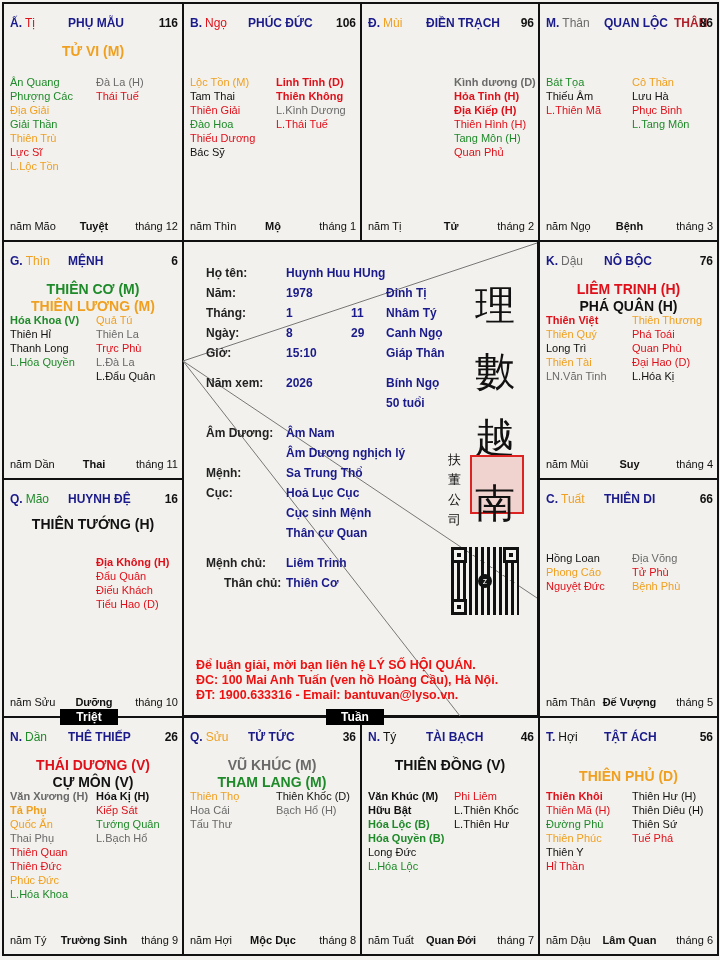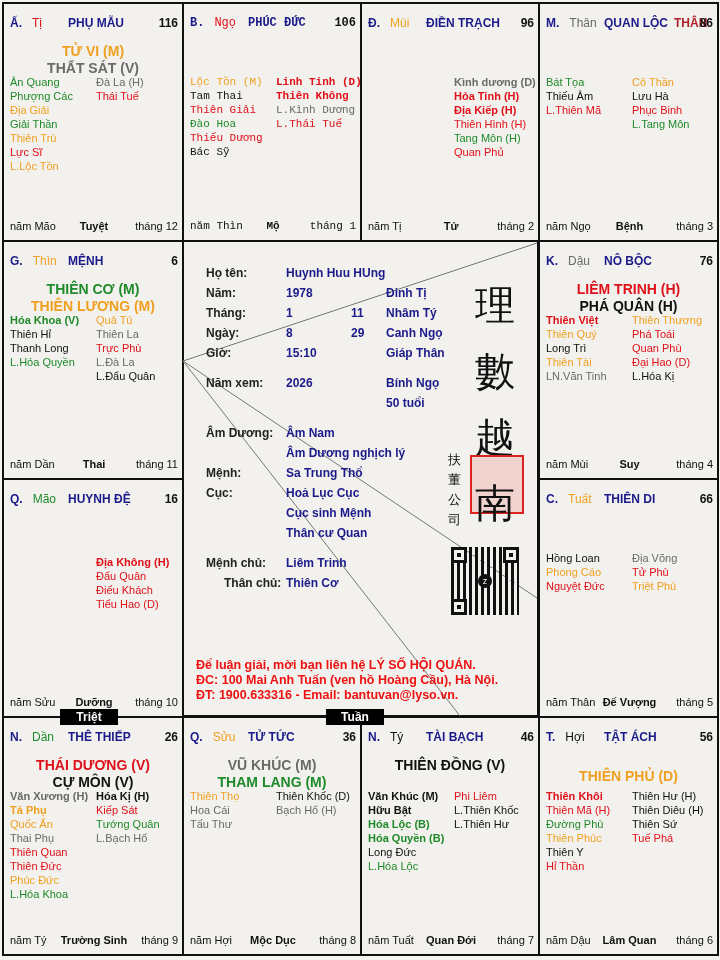--- a/index.html
+++ b/index.html
@@ -1,21 +1,21 @@
 <!DOCTYPE html>
 <html><head>
 <meta charset="utf-8">
 <style>
   html, body { margin:0; padding:0; }
   body { width:720px; height:960px; background:#f3f2ee; font-family:"Liberation Sans", sans-serif; position:relative; overflow:hidden; }
   .grid { position:absolute; left:2px; top:2px; width:715px; height:954px; }
   .cell { position:absolute; box-sizing:border-box; border:2px solid #111; background:#f2f1ed; overflow:hidden; }
   .hdr { position:absolute; left:6px; right:4px; top:12px; height:16px; font-size:12px; font-weight:bold; }
   .hdr .can { position:absolute; left:0; color:#1a1a8a; }
-  .hdr .chi { margin-left:10px; font-weight:normal; }
+  .hdr .chi { margin-left:3px; font-weight:normal; }
   .hdr .pal { position:absolute; left:58px; color:#1a1a8a; }
   .hdr .than { color:#b0202a; margin-left:6px; }
   .hdr .num { position:absolute; right:0; color:#111; }
   .main { position:absolute; left:0; right:0; text-align:center; font-size:14px; font-weight:bold; line-height:16px; }
   .stars { position:absolute; top:71px; font-size:11px; line-height:14px; }
   .stars.l { left:6px; }
   .stars.r { left:92px; }
   .stars div { white-space:nowrap; }
   .b { font-weight:bold; }
   .foot { position:absolute; left:6px; right:4px; bottom:6px; height:14px; font-size:11px; color:#111; }
@@ -42,41 +42,40 @@
 <body>
 
 <div class="grid" id="grid">
     <div class="cell" style="left: 0px; top: 0px; width: 182px; height: 240px;">
       <div class="hdr">
     <span class="can"><span>Ấ.</span><span class="chi" style="color:#e0101a">Tị</span></span>
     <span class="pal"><span>PHỤ MẪU</span></span>
     <span class="num">116</span>
   </div>
       <div class="main" style="top:39px;color:#f0a020">TỬ VI (M)</div>
-      <div class="main" style="top:56px;color:#6a6a6a">THẤT SÁT (V)</div>
       <div class="stars l" style="top:71px">
         <div class="" style="color:#1f8a2a">Ân Quang</div>
         <div class="" style="color:#1f8a2a">Phượng Các</div>
         <div class="" style="color:#f0a020">Địa Giải</div>
         <div class="" style="color:#1f8a2a">Giải Thần</div>
         <div class="" style="color:#f0a020">Thiên Trù</div>
         <div class="" style="color:#e0101a">Lực Sĩ</div>
         <div class="" style="color:#f0a020">L.Lộc Tồn</div>
       </div>
       <div class="stars r" style="top:71px">
         <div class="" style="color:#6a6a6a">Đà La (H)</div>
         <div class="" style="color:#e0101a">Thái Tuế</div>
       </div>
       <div class="foot">
     <span class="yr">năm Mão</span>
     <span class="st">Tuyệt</span>
     <span class="mo">tháng 12</span>
   </div>
     </div>
-    <div class="cell" style="left: 180px; top: 0px; width: 180px; height: 240px; font-family: Liberation Mono, monospace;">
+    <div class="cell" style="left: 180px; top: 0px; width: 180px; height: 240px;">
       <div class="hdr">
     <span class="can"><span>B.</span><span class="chi" style="color:#e0101a">Ngọ</span></span>
     <span class="pal"><span>PHÚC ĐỨC</span></span>
     <span class="num">106</span>
   </div>
       <div class="stars l" style="top:71px">
         <div class="" style="color:#f0a020">Lộc Tồn (M)</div>
         <div class="" style="color:#111111">Tam Thai</div>
         <div class="" style="color:#e0101a">Thiên Giải</div>
         <div class="" style="color:#1f8a2a">Đào Hoa</div>
@@ -193,20 +192,21 @@
     <span class="st">Suy</span>
     <span class="mo">tháng 4</span>
   </div>
     </div>
     <div class="cell" style="left: 0px; top: 476px; width: 182px; height: 240px;">
       <div class="hdr">
     <span class="can"><span>Q.</span><span class="chi" style="color:#1f8a2a">Mão</span></span>
     <span class="pal"><span>HUYNH ĐỆ</span></span>
     <span class="num">16</span>
   </div>
+      <div class="main" style="top:36px;color:#111111">THIÊN TƯỚNG (H)</div>
       <div class="stars l" style="top:75px"></div>
       <div class="stars r" style="top:75px">
         <div class="b" style="color:#e0101a">Địa Không (H)</div>
         <div class="" style="color:#e0101a">Đẩu Quân</div>
         <div class="" style="color:#e0101a">Điếu Khách</div>
         <div class="" style="color:#e0101a">Tiểu Hao (D)</div>
       </div>
       <div class="foot">
     <span class="yr">năm Sửu</span>
     <span class="st">Dưỡng</span>
@@ -220,21 +220,21 @@
     <span class="num">66</span>
   </div>
       <div class="stars l" style="top:71px">
         <div class="" style="color:#111111">Hồng Loan</div>
         <div class="" style="color:#f0a020">Phong Cáo</div>
         <div class="" style="color:#e0101a">Nguyệt Đức</div>
       </div>
       <div class="stars r" style="top:71px">
         <div class="" style="color:#6a6a6a">Địa Võng</div>
         <div class="" style="color:#e0101a">Tử Phù</div>
-        <div class="" style="color:#f0a020">Triệt Phù</div>
+        <div class="" style="color:#f0a020">Bệnh Phù</div>
       </div>
       <div class="foot">
     <span class="yr">năm Thân</span>
     <span class="st">Đế Vượng</span>
     <span class="mo">tháng 5</span>
   </div>
     </div>
     <div class="cell" style="left: 0px; top: 714px; width: 182px; height: 240px;">
       <div class="hdr">
     <span class="can"><span>N.</span><span class="chi" style="color:#1f8a2a">Dần</span></span>

